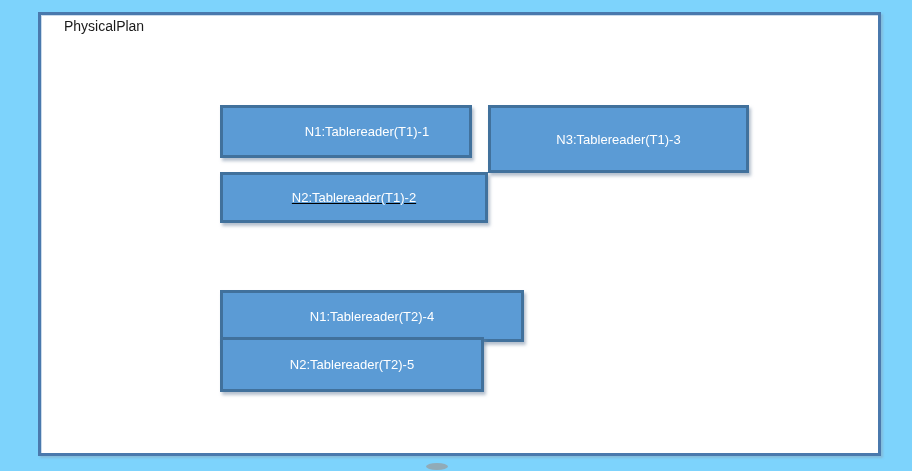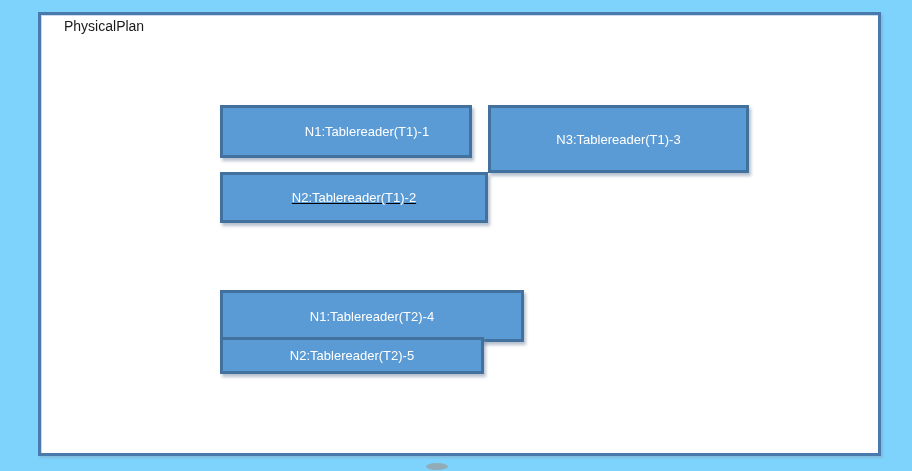--- a/index.html
+++ b/index.html
@@ -50,21 +50,21 @@
   .node-label {
     font-size: 13px;
     color: #ffffff;
     white-space: nowrap;
   }
   .pos-0 { left: 220px; top: 105px; width: 252px; height: 53px; padding-left: 42px; }
   .pos-1 { left: 488px; top: 105px; width: 261px; height: 68px; }
   .pos-2 { left: 220px; top: 172px; width: 268px; height: 51px; text-decoration: underline; }
   .pos-3 { left: 220px; top: 270px; width: 304px; height: 52px; margin-top: 20px; }
   .pos-4 { left: 488px; top: 270px; width: 261px; height: 52px; }
-  .pos-5 { left: 220px; top: 337px; width: 264px; height: 37px; }
+  .pos-5 { left: 220px; top: 337px; width: 264px; height: 55px; }
   .bottom-artifact {
     position: absolute;
     left: 426px;
     top: 463px;
     width: 22px;
     height: 7px;
     border-radius: 50%;
     background: #9a9a9a;
     opacity: 0.7;
   }

